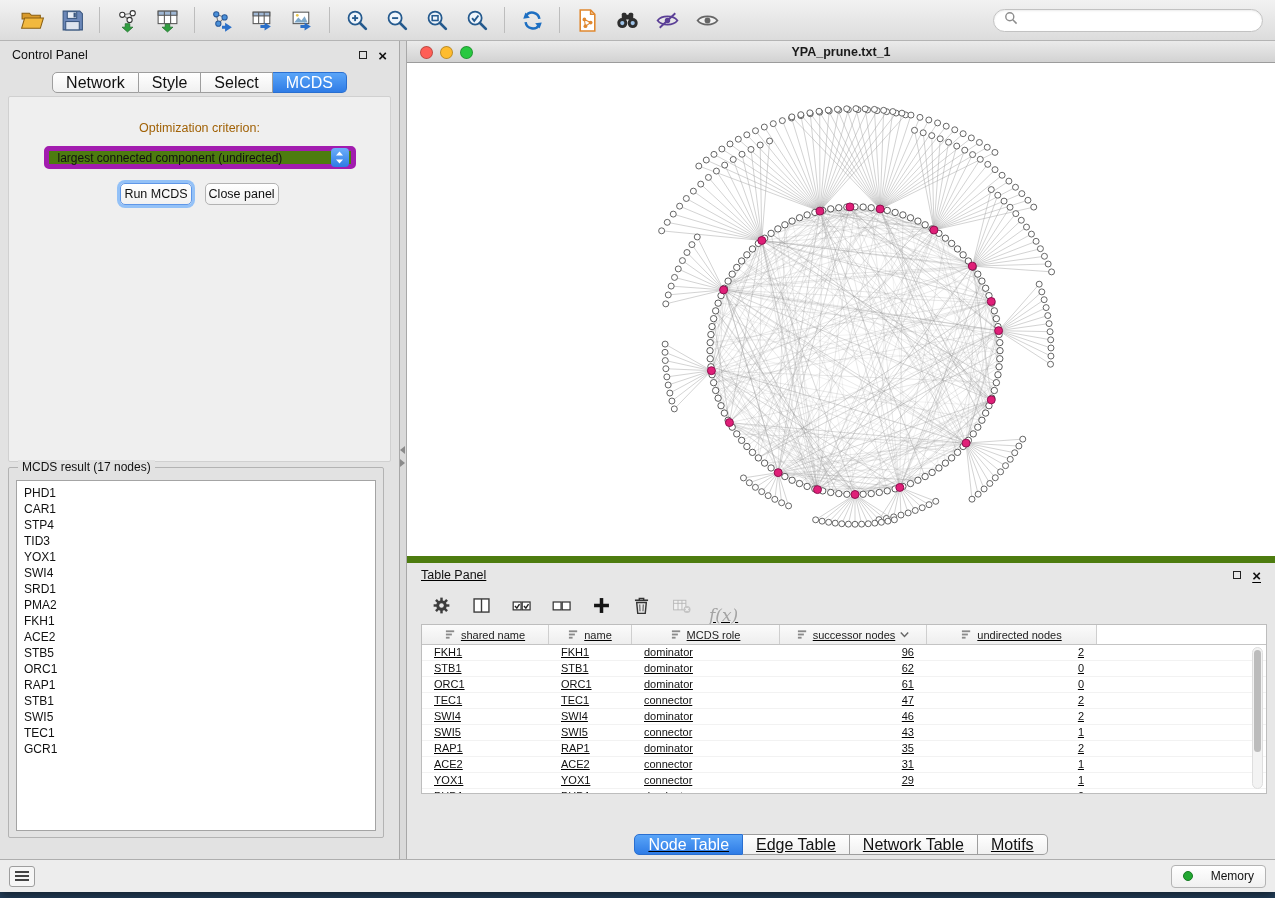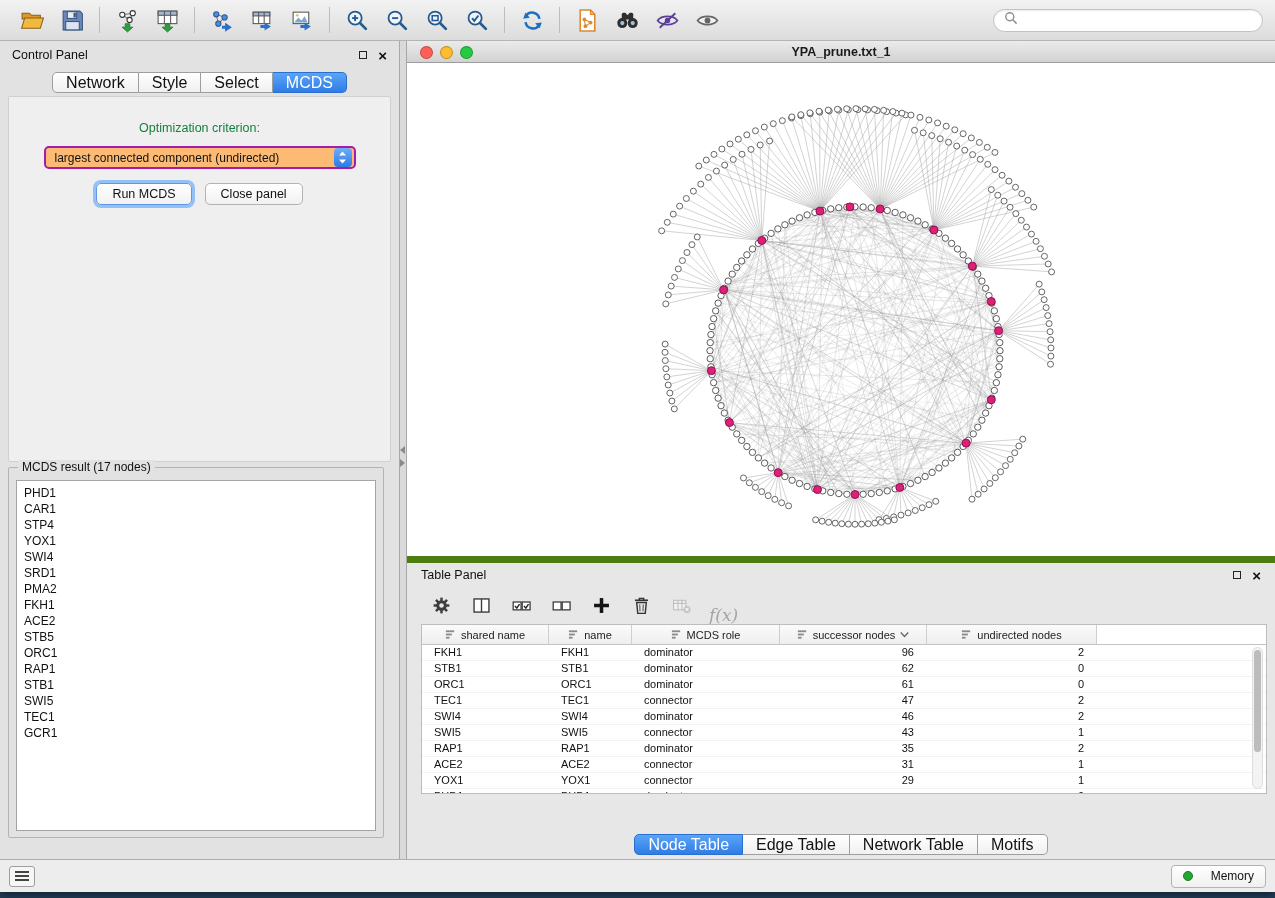--- a/index.html
+++ b/index.html
@@ -27,26 +27,26 @@
   .wctl { margin-left:auto; display:flex; align-items:center; gap:11px; }
   .wctl .sq { width:8px; height:8px; border:1.5px solid #222; display:inline-block; }
   .wctl .x { font-size:15px; font-weight:bold; color:#111; line-height:9px; }
   .cp-tabs { position:absolute; top:31px; left:0; right:0; display:flex; justify-content:center; z-index:2; }
   .seg { display:inline-flex; }
   .seg-btn { height:21px; padding:0 13px; font-size:16px; line-height:20px; background:linear-gradient(#ffffff,#f0f0f0); border:1px solid #9e9e9e; border-left-width:0; color:#111; cursor:pointer; }
   .seg-btn:first-child { border-left-width:1px; border-radius:5px 0 0 5px; }
   .seg-btn:last-child { border-radius:0 5px 5px 0; }
   .seg-btn.active { background:linear-gradient(#5aa5f8,#2f7ce6); border-color:#2a6fd0; color:#fff; }
   .cp-box { position:absolute; top:55px; left:8px; right:8px; height:366px; background:#efefef; border:1px solid #d0d0d0; border-radius:2px; }
-  .opt-label { text-align:center; margin-top:24px; font-size:12.5px; color:#15803d; }
-  .dropdown { width:312px; height:23px; margin:11px auto 0 auto; background:#fdba74; border:2px solid #a21caf; border-radius:5px; display:flex; align-items:center; padding-left:9px; cursor:pointer; }
+  .opt-label { text-align:center; margin-top:24px; font-size:12.5px; color:#a16207; }
+  .dropdown { width:312px; height:23px; margin:11px auto 0 auto; background:#4d7c0f; border:5px solid #a21caf; border-radius:5px; display:flex; align-items:center; padding-left:9px; cursor:pointer; }
   .dropdown .dd-text { font-size:12px; color:#111; flex:1; white-space:nowrap; overflow:hidden; }
   .dd-stepper { width:18px; height:19px; margin:2px; border-radius:4px; background:linear-gradient(#6caef9,#2e7ae5); display:flex; align-items:center; justify-content:center; }
   .btn-row { display:flex; justify-content:center; gap:13px; margin-top:14px; }
-  .push-btn { height:22px; padding:0 15px; font-size:12.5px; font-family:"Liberation Sans",sans-serif; background:linear-gradient(#ffffff,#f1f1f1); border:1px solid #b3b3b3; border-radius:5px; color:#111; cursor:pointer; }
+  .push-btn { height:22px; padding:0 3px; font-size:12.5px; font-family:"Liberation Sans",sans-serif; background:linear-gradient(#ffffff,#f1f1f1); border:1px solid #b3b3b3; border-radius:5px; color:#111; cursor:pointer; }
   .push-btn.default { box-shadow:0 0 0 3px #93c1f7; border-color:#5f97e8; }
   .groupbox { position:absolute; top:426px; left:8px; width:376px; height:371px; border:1px solid #b3b3b3; border-radius:2px; }
   .groupbox .legend { position:absolute; top:-8px; left:9px; background:#e2e2e2; padding:0 4px; font-size:12px; color:#111; }
   .mcds-list { position:absolute; left:7px; right:7px; top:12px; bottom:6px; background:#fff; border:1px solid #a4a4a4; overflow:hidden; padding-top:4px; }
   .mcds-item { font-size:12px; line-height:16px; padding-left:7px; color:#111; }
 
   
   .splitter { width:7px; background:#dadada; border-right:1px solid #a8a8a8; position:relative; cursor:col-resize; }
   .splitter .tri { position:absolute; left:0; width:0; height:0; border-top:4px solid transparent; border-bottom:4px solid transparent; }
   .tri.left  { top:405px; border-right:5px solid #8a8a8a; }
@@ -57,21 +57,21 @@
 
   .network-window { height:522px; display:flex; flex-direction:column; border-bottom:7px solid #4d7c0f; }
   .net-titlebar { height:22px; background:linear-gradient(#ebebeb,#d2d2d2); border-bottom:1px solid #9c9c9c; position:relative; display:flex; align-items:center; }
   .lights { position:absolute; left:13px; top:4.5px; display:flex; gap:7px; }
   .light { width:13px; height:13px; border-radius:50%; border:0.5px solid rgba(0,0,0,.25); }
   .net-title { flex:1; text-align:center; font-size:12.5px; font-weight:bold; color:#1a1a1a; }
   .net-canvas { flex:1; background:#fff; position:relative; }
   .net-canvas svg { position:absolute; inset:0; width:100%; height:100%; }
 
   
-  .table-panel { flex:1; background:#e7e7e7; display:flex; flex-direction:column; min-height:0; }
+  .table-panel { flex:1; background:#e7e7e7; display:flex; flex-direction:column; min-height:0;text-decoration:underline; }
   .tp-header { height:24px; display:flex; align-items:center; padding:0 14px; }
   .tp-toolbar { height:37px; display:flex; align-items:center; gap:15px; padding-left:22px; }
   .tt-btn { width:25px; height:25px; border:none; background:transparent; display:flex; align-items:center; justify-content:center; cursor:pointer; }
   .tt-btn svg { width:21px; height:21px; }
   .fx { font-family:"DejaVu Serif", serif; font-style:italic; font-size:17px; color:#a3a3a3; cursor:default;margin-top:19px; }
   .tp-table { flex:1; background:#fff; margin:0 8px 0 14px; border:1px solid #bdbdbd; position:relative; overflow:hidden; }
   .thead { display:flex; height:20px; border-bottom:1px solid #c4c4c4; }
   .th { display:flex; align-items:center; justify-content:center; gap:5px; font-size:11px; color:#222; background:linear-gradient(#fbfbfb,#eeeeee); border-right:1px solid #cfcfcf; cursor:pointer; }
   .trow { display:flex; height:16px; border-bottom:1px solid #f2f2f2; }
   .td { font-size:11px; color:#111; line-height:15px; padding-left:12px; overflow:hidden; white-space:nowrap; cursor:default; }
@@ -278,20 +278,21 @@
             <button class="push-btn default">Run MCDS</button>
             <button class="push-btn">Close panel</button>
           </div>
         </div>
         <div class="groupbox">
           <span class="legend">MCDS result (17 nodes)</span>
           <div class="mcds-list">
               <div class="mcds-item">PHD1</div>
               <div class="mcds-item">CAR1</div>
               <div class="mcds-item">STP4</div>
+              <div class="mcds-item">TID3</div>
               <div class="mcds-item">YOX1</div>
               <div class="mcds-item">SWI4</div>
               <div class="mcds-item">SRD1</div>
               <div class="mcds-item">PMA2</div>
               <div class="mcds-item">FKH1</div>
               <div class="mcds-item">ACE2</div>
               <div class="mcds-item">STB5</div>
               <div class="mcds-item">ORC1</div>
               <div class="mcds-item">RAP1</div>
               <div class="mcds-item">STB1</div>

